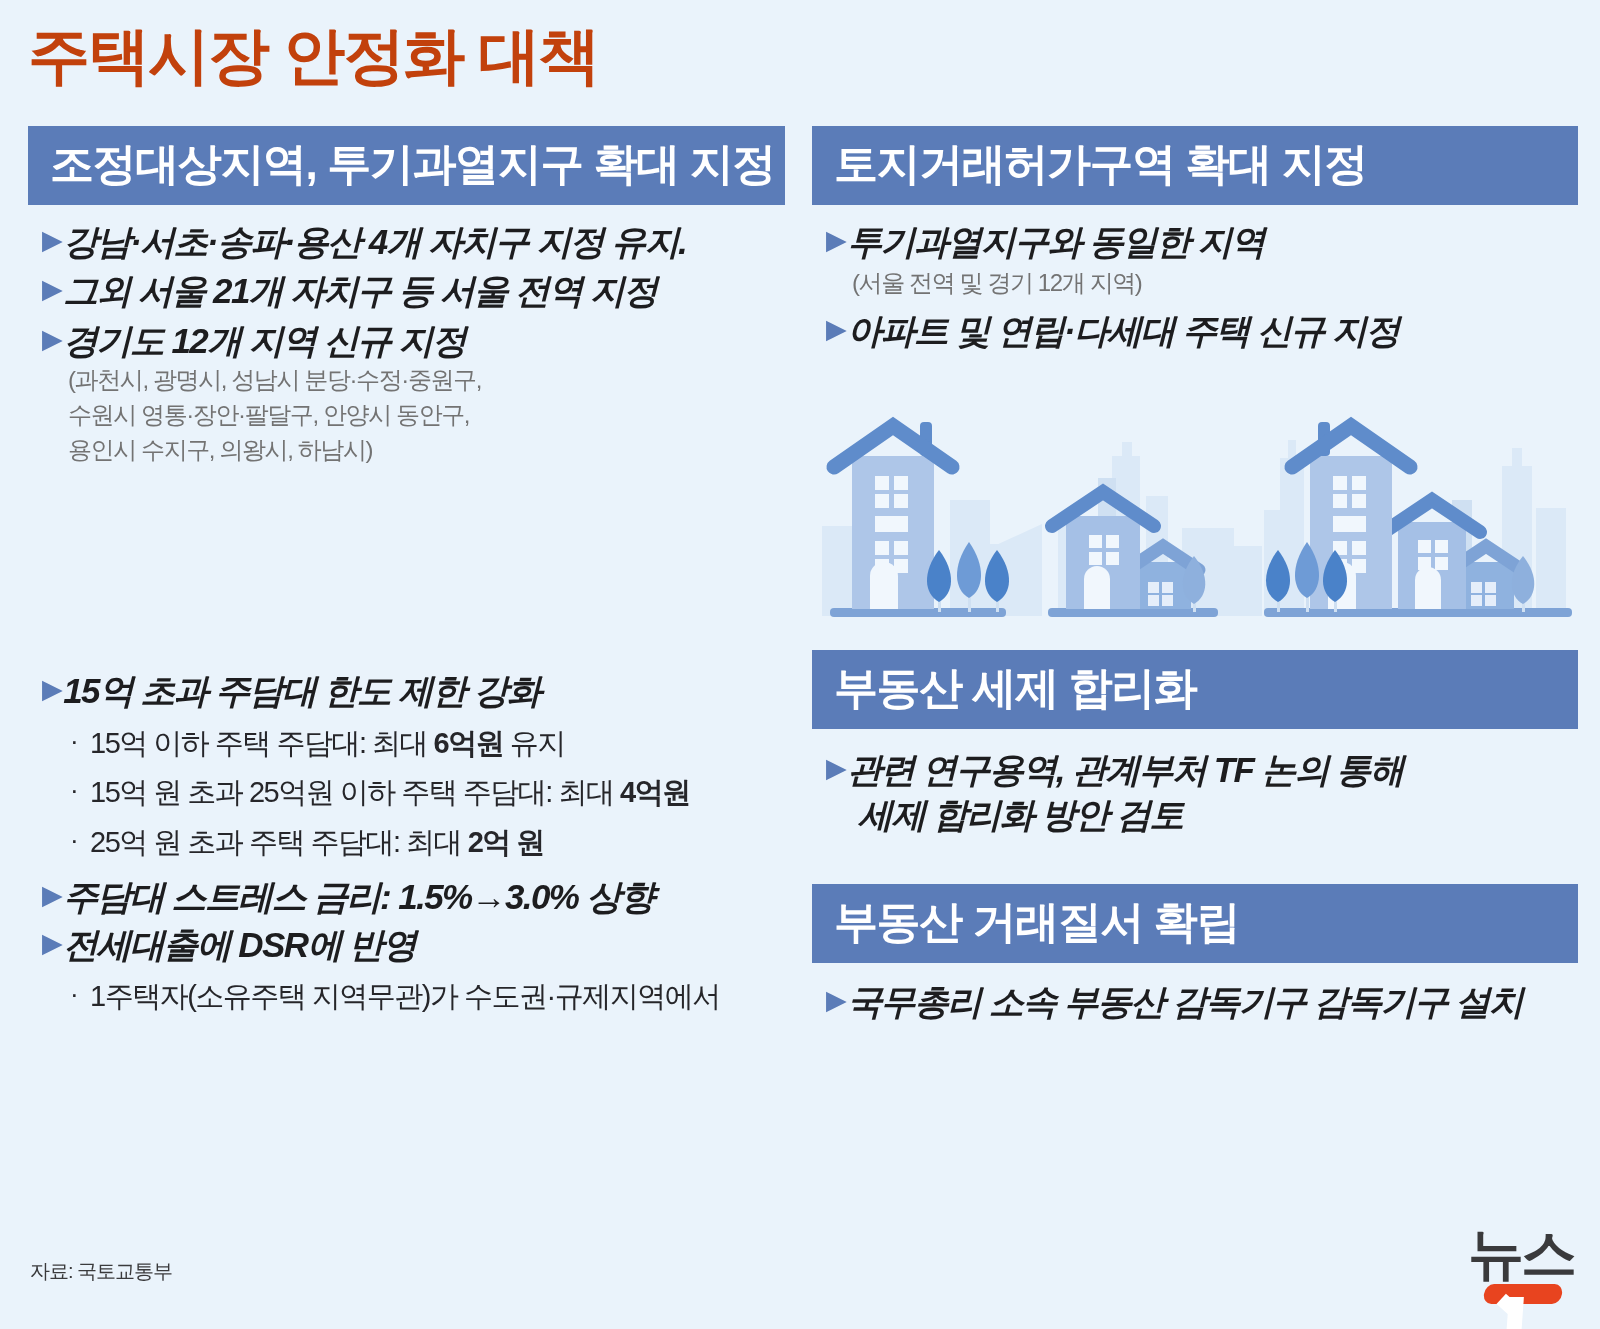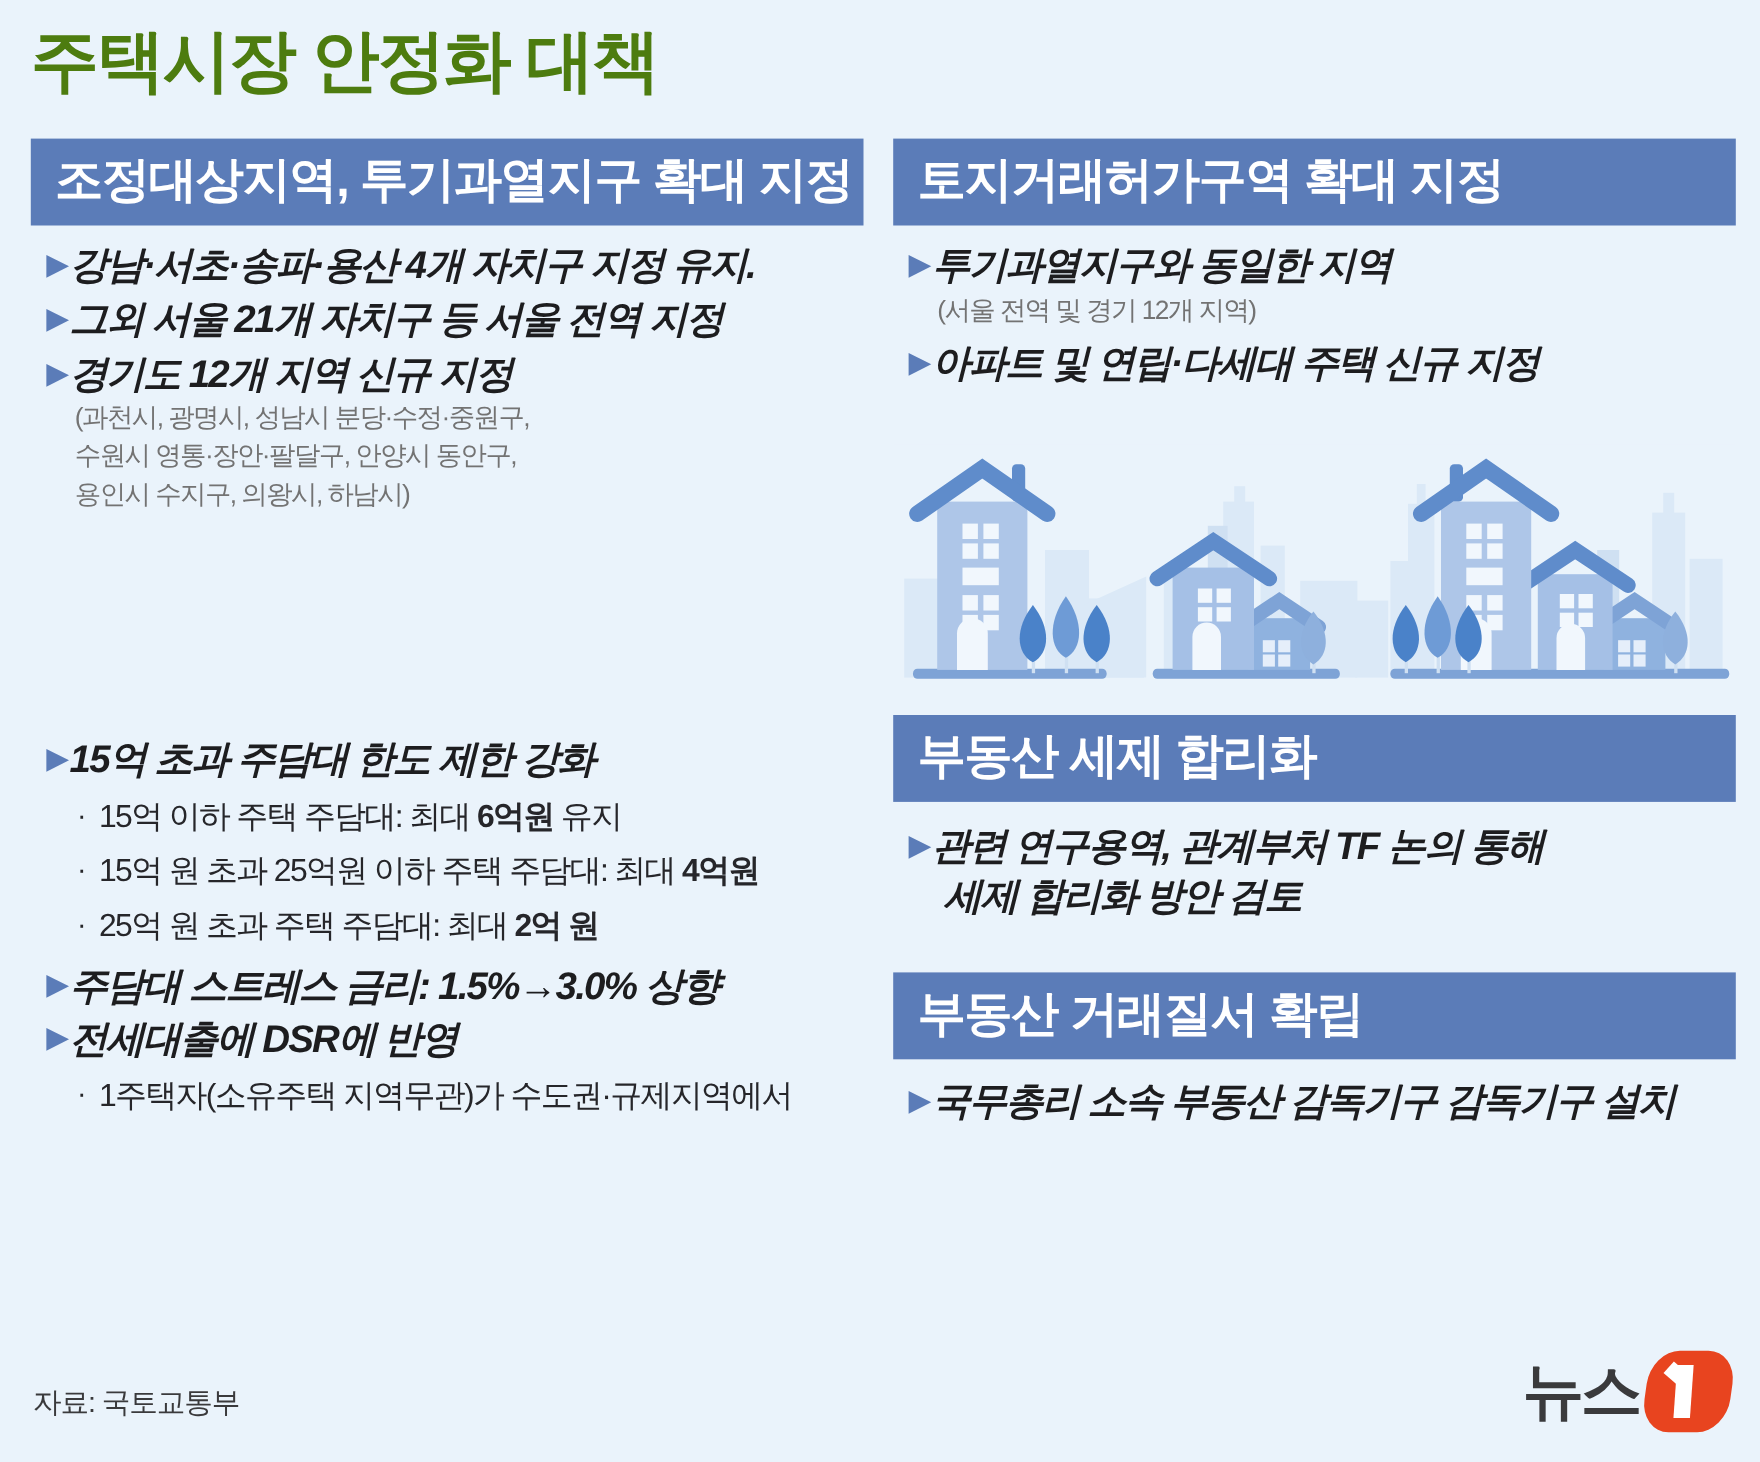--- a/index.html
+++ b/index.html
@@ -21,21 +21,21 @@
   }
 
   
   .page-title {
     position: absolute;
     left: 28px;
     top: 20px;
     font-size: 62px;
     font-weight: 700;
     letter-spacing: -2px;
-    color: #4d7c0f;
+    color: #c2410c;
     line-height: 1.15;
     white-space: nowrap;
   }
 
   
   .col-left  { position: absolute; left: 28px;  width: 757px; }
   .col-right { position: absolute; left: 812px; width: 766px; }
 
   
   .sec-head {
@@ -115,35 +115,36 @@
     height: 220px;
     overflow: hidden;
   }
   .scene svg { display: block; }
 
   
   .source {
     position: absolute;
     left: 30px;
     top: 1258px;
-    font-size: 26px;
+    font-size: 20px;
     font-weight: 400;
     letter-spacing: -1px;
     color: #3a3a3c;
     white-space: nowrap;
   }
 
   .logo {
     position: absolute;
     right: 26px;
     top: 1226px;
     height: 78px;
     display: flex;
     align-items: center;
     gap: 2px;
+    flex-direction: column;
   }
   .logo-word {
     font-size: 56px;
     font-weight: 700;
     letter-spacing: -3px;
     color: #3a3a3c;
     line-height: 1;
   }
   .logo-mark {
     width: 78px;

